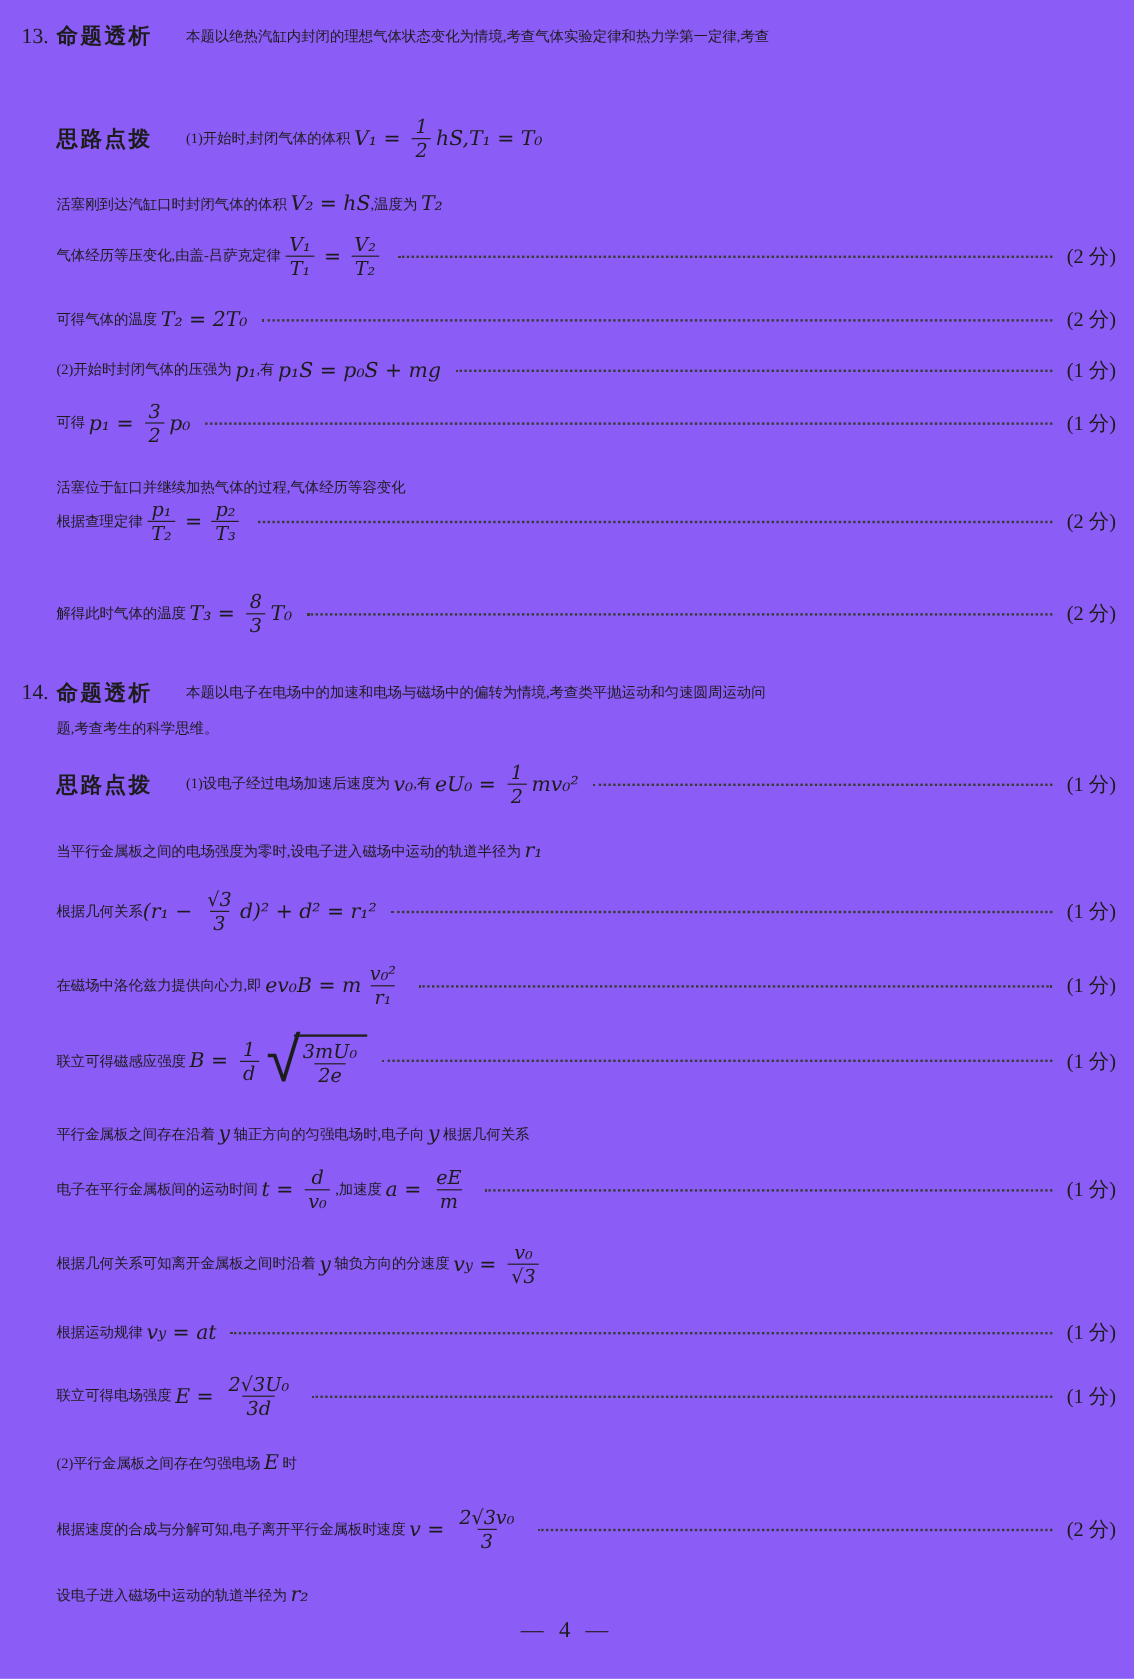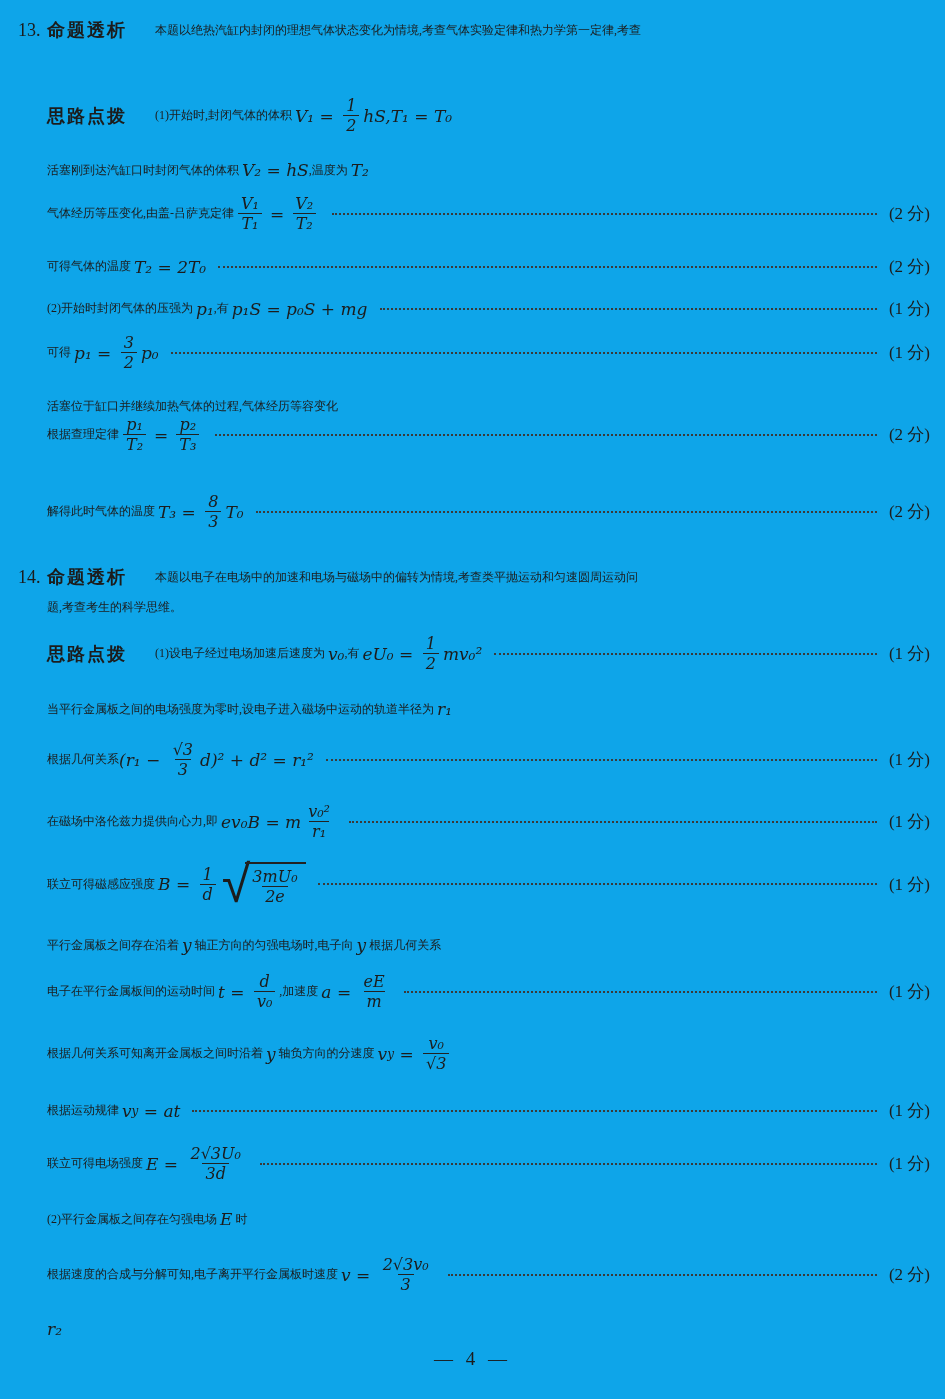--- a/index.html
+++ b/index.html
@@ -1,18 +1,18 @@
 <!DOCTYPE html>
 <html><head>
 <meta charset="utf-8">
 <style>
   * { margin:0; padding:0; box-sizing:border-box; }
   html,body { width:945px; height:1399px; background:#ffffff; }
   body { font-family:"Liberation Serif","DejaVu Serif",serif; color:#1c1c1c; overflow:hidden; }
-  .page { position:relative; width:945px; height:1399px; background:#0ea5e9; }
+  .page { position:relative; width:945px; height:1399px; background:#8b5cf6; }
   .line { position:absolute; left:47px; right:15px; display:flex; align-items:center; }
   .cn { font-size:12px; white-space:pre; font-family:"Liberation Serif","DejaVu Serif",serif; }
   .m  { font-size:17px; white-space:pre; font-style:italic; font-family:"DejaVu Serif","Liberation Serif",serif; }
   .bold-label { font-weight:bold; font-size:18px; letter-spacing:2px; white-space:pre;
                 font-family:"Liberation Sans","DejaVu Sans",sans-serif; margin-right:28px; }
   .pnum { position:absolute; left:-29px; top:50%; transform:translateY(-50%);
           font-size:18px; font-style:normal; white-space:pre; }
   .first-line { }
   .frac { display:inline-flex; flex-direction:column; align-items:center; vertical-align:middle;
           margin:0 4px; font-size:16px; line-height:1.2; font-style:italic;
@@ -274,17 +274,18 @@
     <span class="m">v = </span>
     <span class="frac">
         <span class="num">2√3v₀</span>
         <span class="den">3</span>
       </span>
     <span class="dots"></span>
     <span class="score">(2 分)</span>
   </div>
 
   <div class="line" style="top:1319px">
+    <span class="cn">设电子进入磁场中运动的轨道半径为 </span>
     <span class="m">r₂</span>
   </div>
 
   <div class="footer">— 4 —</div>
 </div>
 
 </body></html>

